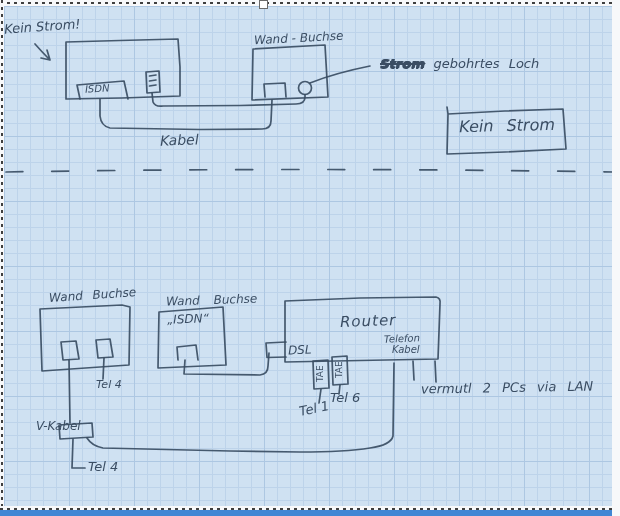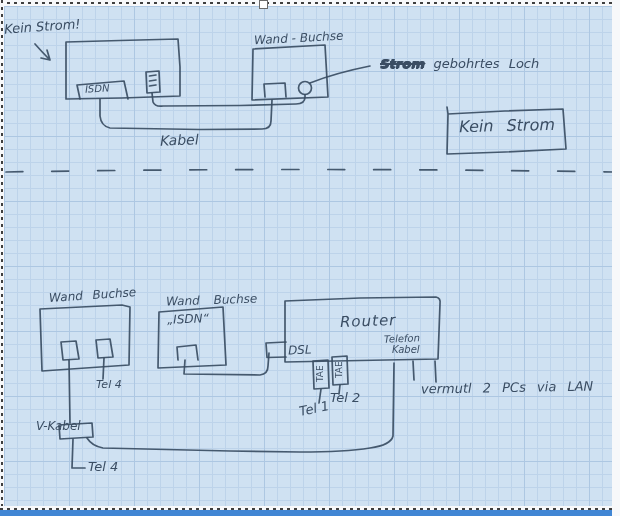--- a/index.html
+++ b/index.html
@@ -99,21 +99,21 @@
   <div class="hand" style="left:166px;top:294px;font-size:12px;word-spacing:10px;transform:rotate(-2deg)">Wand Buchse</div>
   <div class="hand" style="left:167px;top:313px;font-size:12px;transform:rotate(-2deg)">„ISDN“</div>
 
   <div class="hand" style="left:340px;top:314px;font-size:15px;letter-spacing:1px;transform:rotate(-2deg)">Router</div>
   <div class="hand" style="left:288px;top:344px;font-size:12px;transform:rotate(-2deg)">DSL</div>
   <div class="hand" style="left:384px;top:334px;font-size:10px;transform:rotate(-2deg)">Telefon</div>
   <div class="hand" style="left:392px;top:345px;font-size:10px">Kabel</div>
   <div class="hand" style="left:307px;top:369px;width:28px;font-size:9px;font-style:normal;text-align:center;transform:rotate(-90deg)">TAE</div>
   <div class="hand" style="left:326px;top:365px;width:28px;font-size:9px;font-style:normal;text-align:center;transform:rotate(-90deg)">TAE</div>
   <div class="hand" style="left:299px;top:402px;font-size:13px;transform:rotate(-12deg)">Tel 1</div>
-  <div class="hand" style="left:330px;top:391px;font-size:13px">Tel 2</div>
+  <div class="hand" style="left:330px;top:391px;font-size:13px">Tel 6</div>
   <div class="hand" style="left:421px;top:381px;font-size:13px;word-spacing:7px;transform:rotate(-1deg)">vermutl 2 PCs via LAN</div>
 
   <div class="ants-top"></div>
   <div class="ants-left"></div>
   <div class="ants-bottom"></div>
   <div class="handle"></div>
   <div class="right-strip"></div>
   <div class="bottom-bar"></div>
 </div>
 

